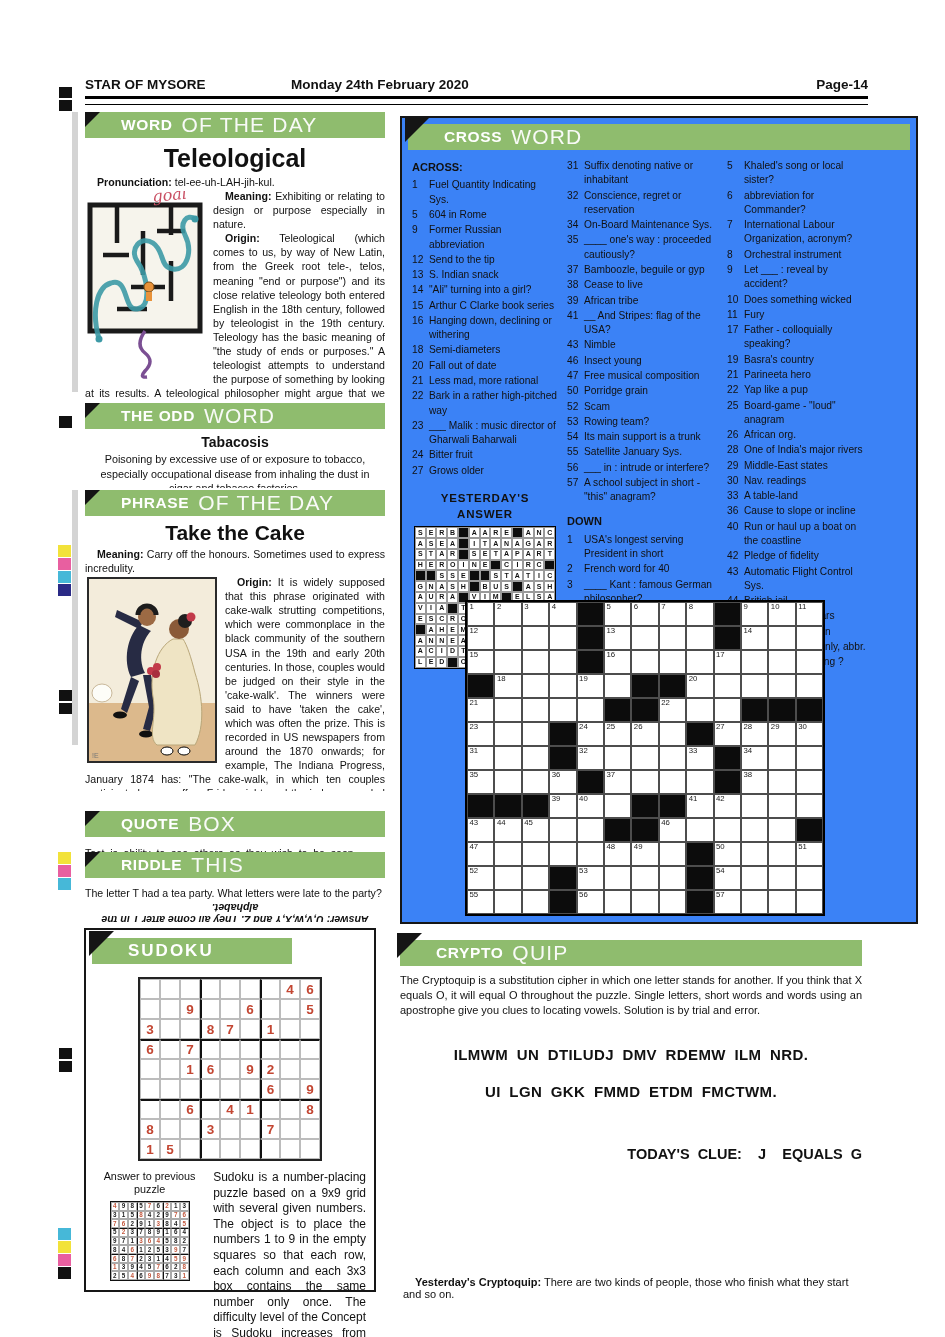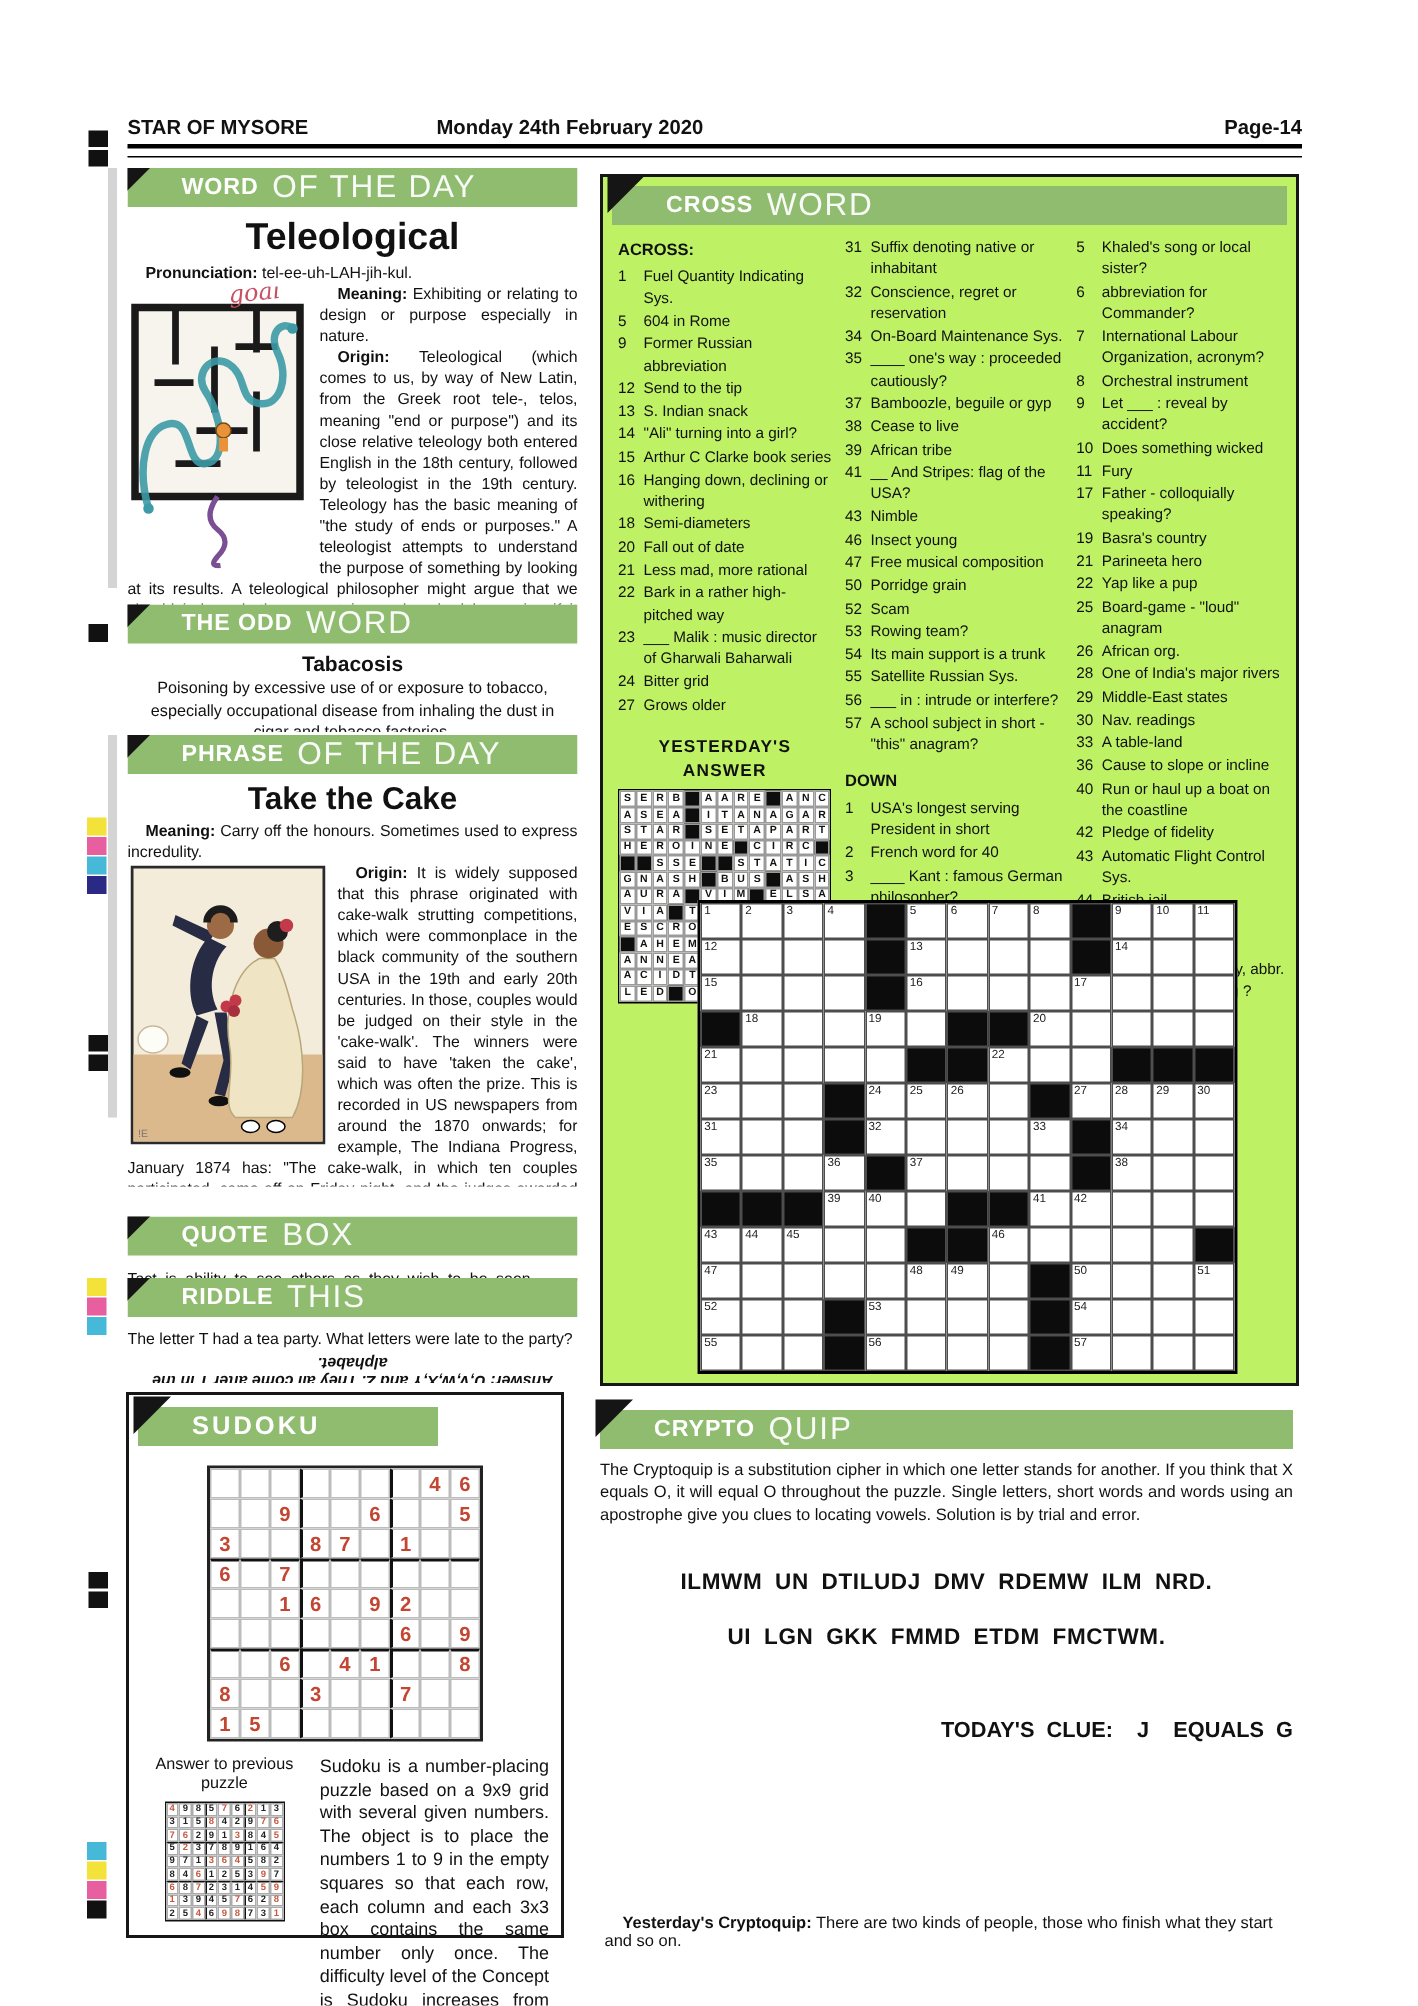--- a/index.html
+++ b/index.html
@@ -20,21 +20,21 @@
   .ttl{font-weight:bold;text-align:center;font-size:25px;margin:6px 0 2px;}
   .ttl2{font-weight:bold;text-align:center;font-size:21px;margin:5px 0 2px;}
   .ttl3{font-weight:bold;text-align:center;font-size:14px;margin:5px 0 2px;}
   p.sm{font-size:10.6px;line-height:1.33;text-align:justify;margin:0;}
   p.smc{font-size:10.8px;line-height:1.35;text-align:center;margin:0 6px;}
   b.lb{font-weight:bold;padding-left:12px;}
   .figL{float:left;margin:2px 8px 2px 2px;}
   .flipwrap{text-align:center;margin-top:2px;}
   .flip{display:inline-block;transform:rotate(180deg);font-weight:bold;font-style:italic;font-size:10.6px;}
   
-  .xbox{position:absolute;left:400px;top:116px;width:466px;height:808px;border:2px solid #161616;box-sizing:border-box;background:#bef264;}
+  .xbox{position:absolute;left:400px;top:116px;width:518px;height:808px;border:2px solid #161616;box-sizing:border-box;background:#3b82f6;}
   .xbox .banner{margin:6px 6px 0 6px;}
   .cols{display:flex;margin:9px 6px 0 10px;gap:9px;}
   .col{font-size:10.2px;line-height:1.4;}
   .c1{width:146px;}.c2{width:151px;}.c3{width:146px;}
   .chead{font-weight:bold;font-size:11px;margin:1px 0 3px;}
   .clue{display:flex;margin-bottom:1px;}
   .cn{width:17px;flex:none;}
   .ct{flex:1;}
   .ylabel{font-weight:bold;font-size:11.5px;text-align:center;letter-spacing:.8px;margin-top:12px;}
   .agrid{display:grid;grid-template-columns:repeat(13,10.8px);grid-auto-rows:10.8px;border:1px solid #000;width:-moz-fit-content;width:fit-content;margin:4px auto 0;font-weight:bold;font-size:7px;}
@@ -447,21 +447,21 @@
           <div class="clue">
             <span class="cn">22</span>
             <span class="ct">Bark in a rather high-pitched way</span>
           </div>
           <div class="clue">
             <span class="cn">23</span>
             <span class="ct">___ Malik : music director of Gharwali Baharwali</span>
           </div>
           <div class="clue">
             <span class="cn">24</span>
-            <span class="ct">Bitter grid</span>
+            <span class="ct">Bitter fruit</span>
           </div>
           <div class="clue">
             <span class="cn">27</span>
             <span class="ct">Grows older</span>
           </div>
         </div>
       <div class="ylabel">YESTERDAY'S ANSWER</div>
       <div class="agrid">
           <div class="agc">S</div>
           <div class="agc">E</div>
@@ -691,21 +691,21 @@
           <div class="clue">
             <span class="cn">53</span>
             <span class="ct">Rowing team?</span>
           </div>
           <div class="clue">
             <span class="cn">54</span>
             <span class="ct">Its main support is a trunk</span>
           </div>
           <div class="clue">
             <span class="cn">55</span>
-            <span class="ct">Satellite Russian Sys.</span>
+            <span class="ct">Satellite January Sys.</span>
           </div>
           <div class="clue">
             <span class="cn">56</span>
             <span class="ct">___ in : intrude or interfere?</span>
           </div>
           <div class="clue">
             <span class="cn">57</span>
             <span class="ct">A school subject in short - "this" anagram?</span>
           </div>
         </div>

